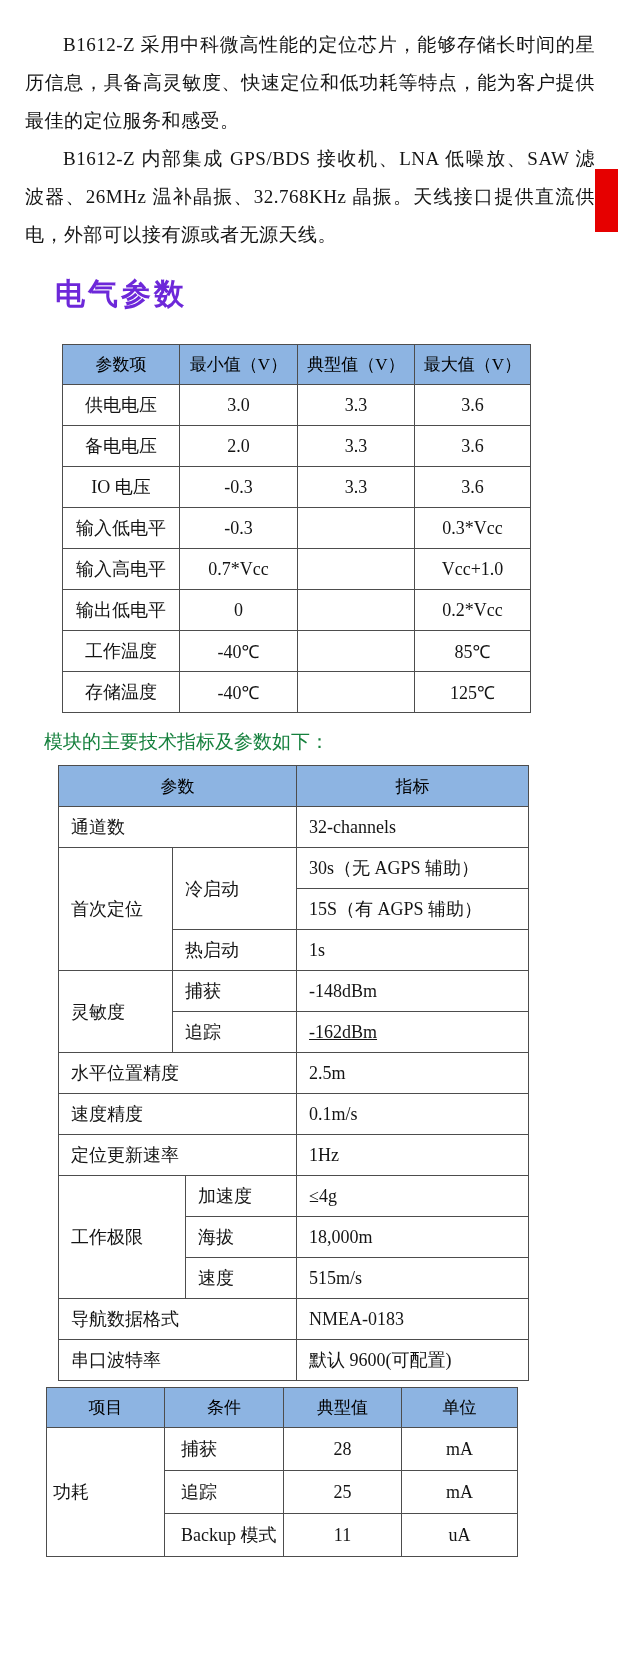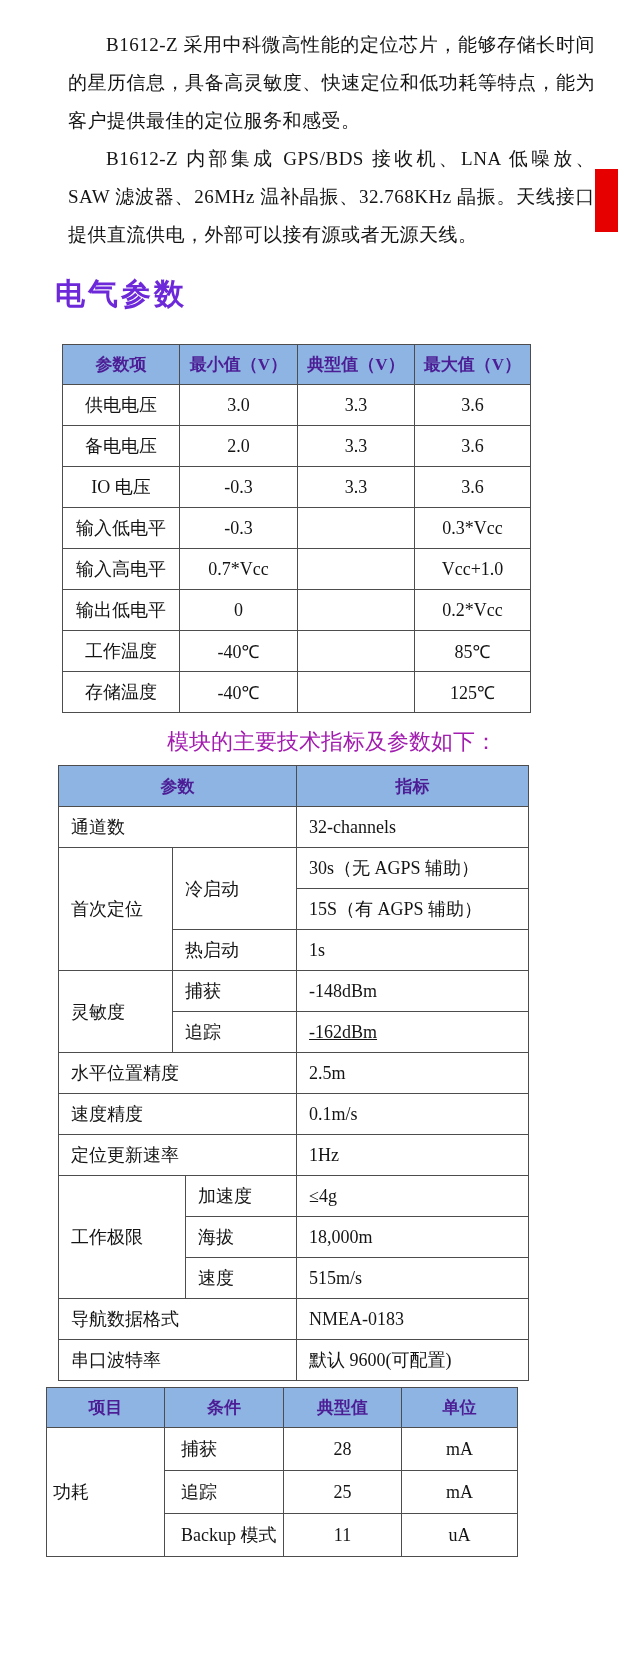--- a/index.html
+++ b/index.html
@@ -4,21 +4,21 @@
 <style>
   html,body{margin:0;padding:0;background:#ffffff;}
   .page{
     position:relative;
     width:620px;height:1676px;
     background:#ffffff;
     font-family:"Liberation Serif",serif;
     color:#141414;
     overflow:hidden;
   }
-  .intro{padding-top:26px;padding-left:43px;}
+  .intro{padding-top:26px;}
   .para{
     margin:0 25px;
     font-size:19px;
     line-height:38px;
     text-align:justify;
     text-indent:2em;
     letter-spacing:0.5px;
   }
   .red-mark{
     position:absolute;
@@ -39,46 +39,45 @@
     table-layout:fixed;
   }
   td{
     border:1px solid #4d4d4d;
     font-size:18px;
     padding:0;
     overflow:hidden;
     background:#ffffff;
   }
   td.hdr{
-    font-weight:bold;
+    font-weight:normal;
     text-align:center;
     font-size:17px;
-    color:#4c1d95;
+    color:#000000;
     margin-top:12px;
   }
   
   .t1{margin:28px 0 0 62px;width:468px;}
   .t1 td{height:40px;text-align:center;}
   .t1 td.hdr{height:39px;}
   
   .t2{margin:10px 0 0 58px;width:470px;}
   .t2 td{height:40px;text-align:left;padding-left:12px;}
   .t2 td.hdr{text-align:center;padding-left:0;height:40px;}
   
   .t3{margin:6px 0 0 46px;width:471px;}
   .t3 td{height:42px;}
   .t3 td.hdr{height:39px;}
   .t3 .lbl{text-align:left;padding-left:6px;}
   .t3 .cond{text-align:left;padding-left:16px;}
   .t3 .ctr{text-align:center;}
   .caption{
-    font-size:22px;
+    font-size:19px;
     line-height:26px;
-    color:#a21caf;
-    text-align:center;
+    color:#15803d;
   }
   .caption-tech{margin:16px 0 0 44px;}
   .caption-power{margin:36px 0 0 28px;}
 </style>
 </head>
 <body>
 
 <div class="page">
 
   <div class="intro">

